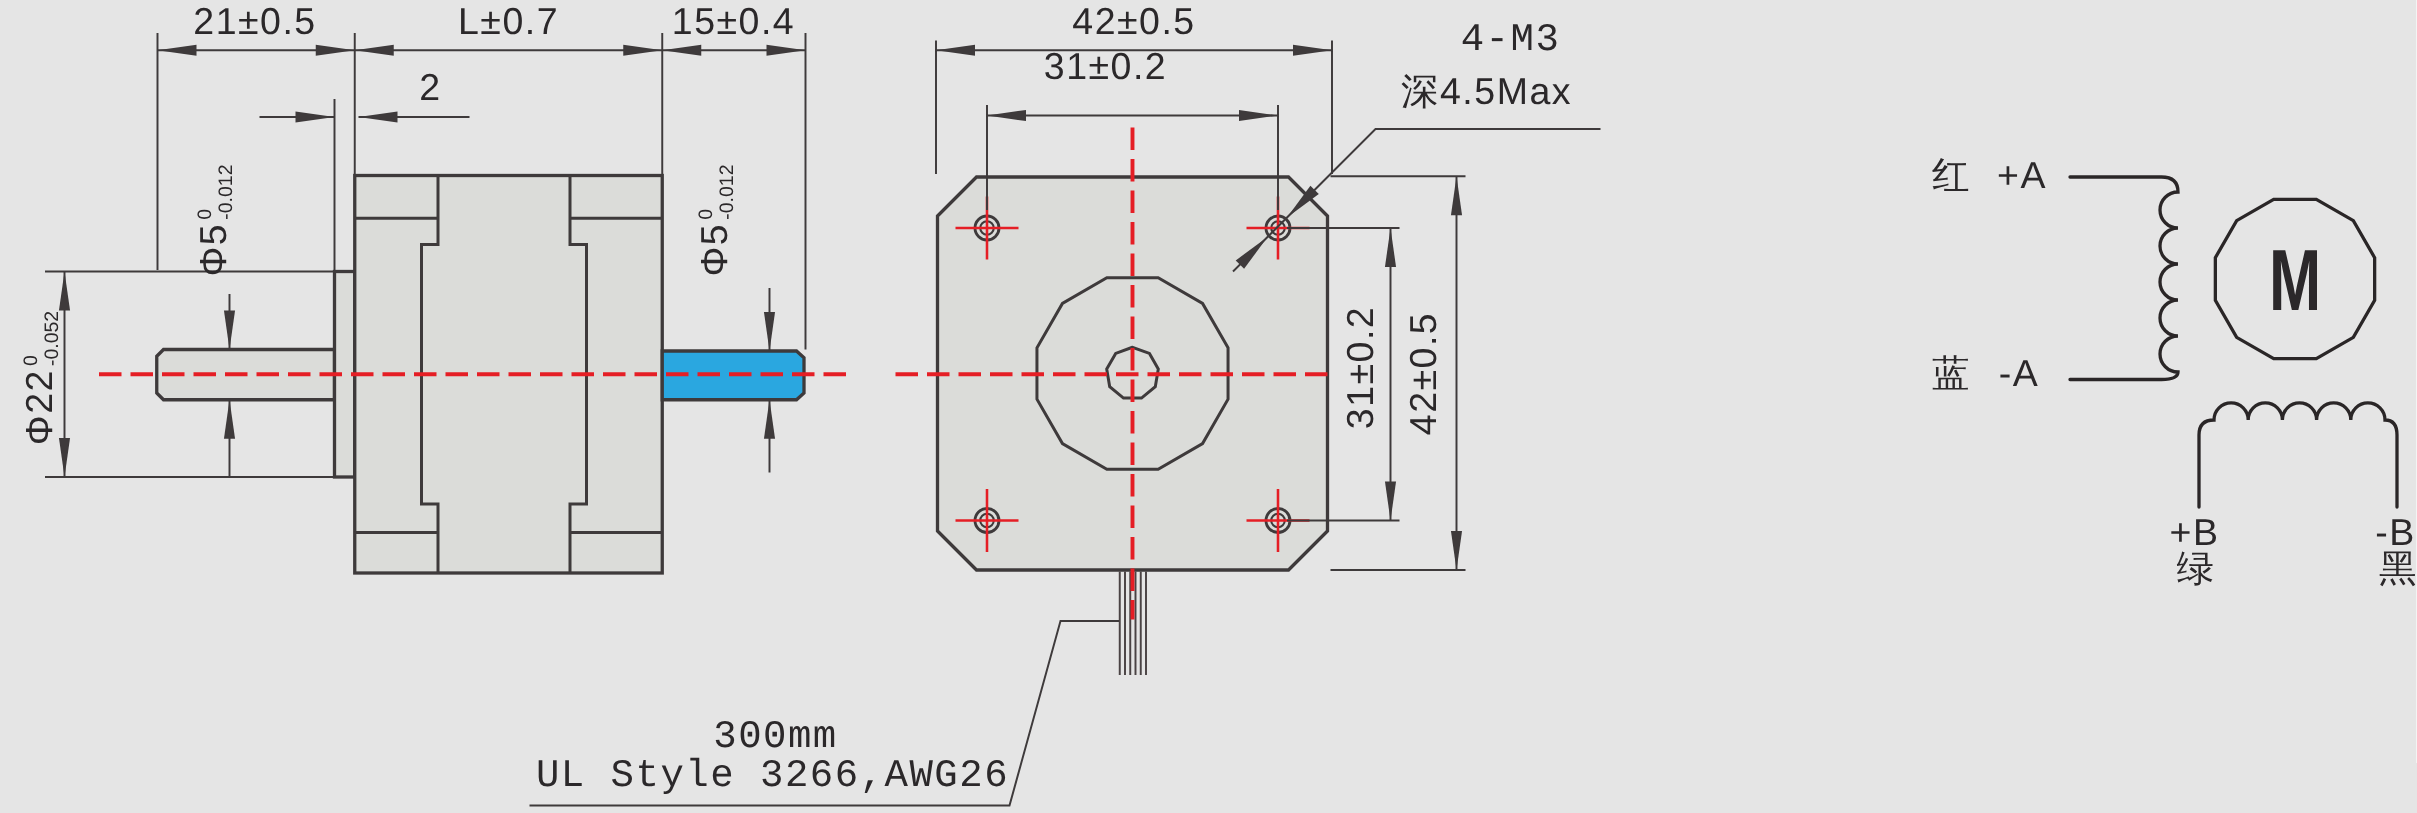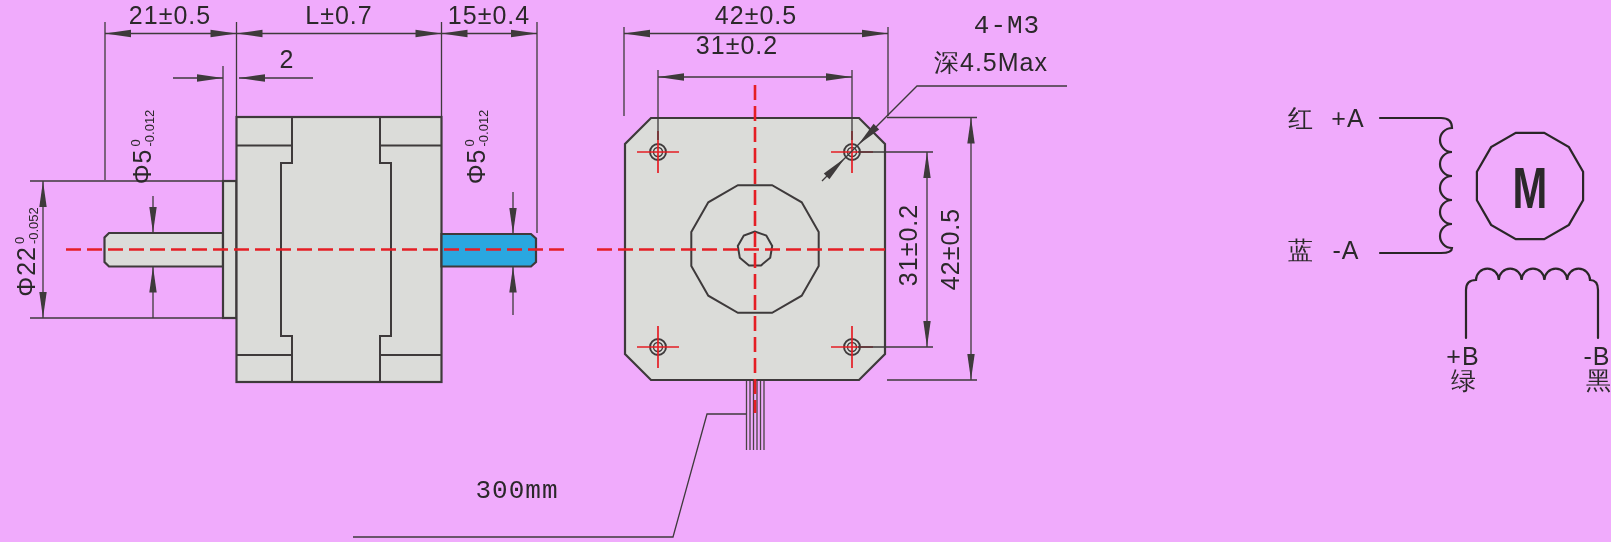--- a/index.html
+++ b/index.html
@@ -1,19 +1,19 @@
 <!DOCTYPE html>
 <html><head>
 <meta charset="utf-8">
 <style>
   html,body{margin:0;padding:0;background:#ffffff;}
   .canvas{
     position:relative;
     width:1611px;height:542px;
-    background:#f0abfc;
+    background:#e5e5e5;
     font-family:"Liberation Sans","DejaVu Sans",sans-serif;
     color:#2b282a;
     overflow:hidden;
   }
   .canvas svg{position:absolute;left:0;top:0;}
   .lbl{
     position:absolute;
     transform:translate(-50%,-50%);
     white-space:nowrap;
     font-size:25px;
@@ -180,20 +180,21 @@
 
 <div class="lbl" style="left:756px;top:15px">42±0.5</div>
 <div class="lbl" style="left:737px;top:45px">31±0.2</div>
 <div class="lbl rot" style="left:908px;top:245px">31±0.2</div>
 <div class="lbl rot" style="left:950px;top:249px">42±0.5</div>
 
 <div class="lbl big" style="left:1007px;top:26px">4-M3</div>
 <div class="lbl" style="left:991px;top:62px">深4.5Max</div>
 
 <div class="lbl big" style="left:517px;top:491px">300mm</div>
+<div class="lbl big" style="left:515px;top:517px">UL Style 3266,AWG26</div>
 
 <div class="lbl" style="left:1301px;top:118px">红</div>
 <div class="lbl" style="left:1348px;top:118px">+A</div>
 <div class="lbl" style="left:1301px;top:250px">蓝</div>
 <div class="lbl" style="left:1346px;top:250px">-A</div>
 <div class="lbl" style="left:1463px;top:356px">+B</div>
 <div class="lbl" style="left:1464px;top:380px">绿</div>
 <div class="lbl" style="left:1597px;top:356px">-B</div>
 <div class="lbl" style="left:1599px;top:380px">黑</div>
 <div class="mlabel" style="left:1530px;top:187px">M</div>

